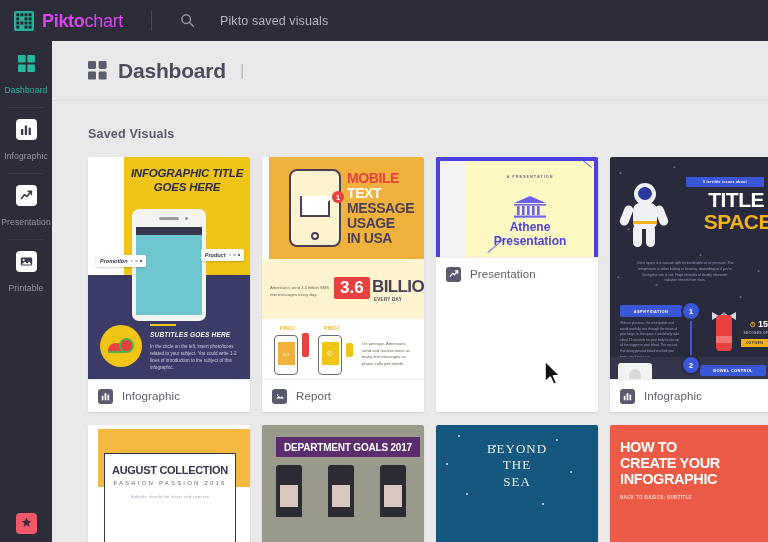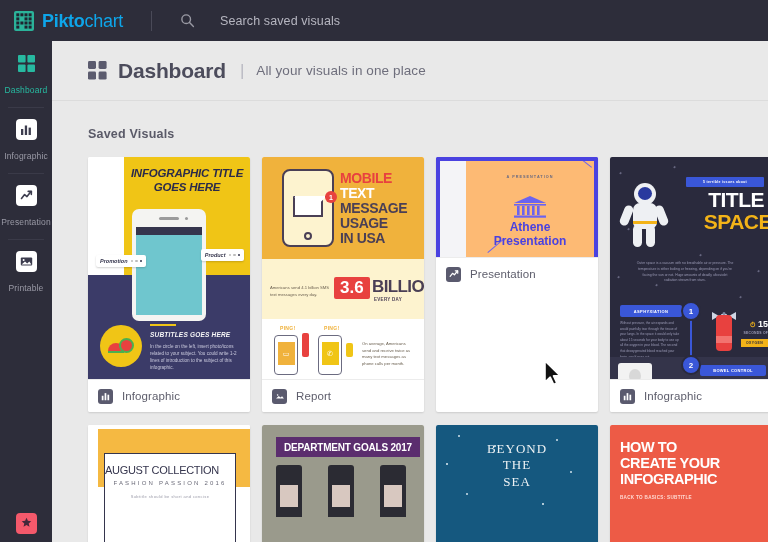--- a/index.html
+++ b/index.html
@@ -14,21 +14,21 @@
 
   
   .topbar{
     position:absolute; top:0; left:0; width:768px; height:41px;
     background:#2d2d3a; display:flex; align-items:center; z-index:30;
   }
   .logo-wrap{ display:flex; align-items:center; margin-left:14px; }
   .logo-mark{ width:20px; height:20px; position:relative; flex:none; }
   .logo-text{
     margin-left:8px; font-size:18px; letter-spacing:-0.3px;
-    color:#0ea5e9; font-weight:400; line-height:1;
+    color:#d946ef; font-weight:400; line-height:1;
   }
   .logo-text b{ font-weight:700; }
   .topbar-div{
     width:1px; height:20px; background:#4a4a58; margin-left:28px;
   }
   .search-ico{ margin-left:28px; opacity:.72; display:flex; }
   .search-ph{
     margin-left:25px; font-size:12.5px; color:#b6b6c0; letter-spacing:.1px;
   }
 
@@ -146,21 +146,21 @@
     content:""; position:absolute; right:0; bottom:0; width:11px; height:11px;
     background:#e8413f; border-radius:50%; border:2px solid #4caf50;
   }
   .t1-sub{
     position:absolute; left:62px; top:167px; right:8px;
   }
   .t1-rule{ width:26px; height:2px; background:#f0c516; margin-bottom:5px; }
   .t1-subh{ font-size:6.5px; font-weight:700; font-style:italic; color:#f7f7f7; letter-spacing:.2px; }
   .t1-body{ margin-top:5px; font-size:4.6px; line-height:1.55; color:#c9c9dd; }
 
-  .t2-top{ background:#f0b23c; height:102px; position:relative; }
+  .t2-top{ background:#f0b23c; height:102px; position:relative;margin-left:7px; }
   .t2-ph{
     position:absolute; left:20px; top:12px; width:52px; height:78px;
     border:2.5px solid #4a3f55; border-radius:8px; background:#fdf3cf;
   }
   .t2-env{
     position:absolute; left:9px; top:25px; width:30px; height:21px;
     background:#fff; border:2px solid #4a3f55;
   }
   .t2-env::after{
     content:""; position:absolute; left:-2px; top:-2px; width:30px; height:16px;
@@ -190,21 +190,21 @@
   .t2-sp{ position:absolute; font-size:5px; font-weight:700; color:#f0b23c; letter-spacing:.3px; }
   .t2-mini{
     position:absolute; width:24px; height:40px; border:1.5px solid #6b6b80;
     border-radius:4px; background:#fff;
   }
   .t2-mini .scr{ position:absolute; left:2.5px; right:2.5px; top:6px; height:23px; background:#f0b23c; display:flex; align-items:center; justify-content:center; color:#fff; font-size:7px;}
   .t2-mini.b .scr{ background:#f0c516; }
   .t2-bar2{ position:absolute; width:7px; border-radius:2px; }
   .t2-rtxt{ position:absolute; left:100px; top:22px; width:52px; font-size:4.2px; line-height:1.6; color:#6b6050; }
 
-  .t3{ position:absolute; inset:0; background:#fdba74;margin-left:26px; }
+  .t3{ position:absolute; inset:0; background:#fef9c3;margin-left:26px; }
   .t3-eyebrow{ position:absolute; top:14px; left:0; right:0; text-align:center; font-size:3.8px; font-weight:700; letter-spacing:1px; color:#6a6a80; }
   .t3-bank{ position:absolute; top:34px; left:50%; transform:translateX(-50%); width:34px; }
   .t3-title{ position:absolute; top:60px; left:0; right:0; text-align:center; font-size:12px; font-weight:700; color:#4a42e0; line-height:1.15; }
   .t3-line{ position:absolute; background:#6b63f0; height:1px; }
 
   .t4{ position:absolute; inset:0; background:#2a2a3d; overflow:hidden; }
   .t4-stars i{ position:absolute; color:#6b6b85; font-size:5px; line-height:1; }
   .t4-tag{
     position:absolute; right:8px; top:20px; width:78px; height:10px; background:#3a57d8;
     border-radius:1px; color:#fff; font-size:3.5px; font-weight:700; letter-spacing:.3px;
@@ -250,21 +250,21 @@
   .t4-pill2{
     position:absolute; right:6px; top:208px; width:66px; height:11px; background:#3a57d8;
     border-radius:2px; color:#fff; font-size:4px; font-weight:700; letter-spacing:.3px;
     display:flex; align-items:center; justify-content:center;
   }
 
   
   .b1{ position:absolute; inset:0; background:#fff; }
   .b1-y{ position:absolute; left:10px; top:4px; right:0; height:58px; background:#f5b942; }
   .b1-box{ position:absolute; left:16px; top:28px; right:14px; bottom:0; background:#fff; border:1.5px solid #35354d; }
-  .b1-t{ position:absolute; left:0; right:0; top:10px; text-align:left; font-size:11px; font-weight:400; color:#35354d; letter-spacing:-.3px; }
+  .b1-t{ position:absolute; left:0; right:0; top:10px; text-align:center; font-size:11px; font-weight:700; color:#35354d; letter-spacing:-.3px; }
   .b1-s{ position:absolute; left:0; right:0; top:26px; text-align:center; font-size:6px; color:#6a6a78; letter-spacing:2.2px; }
   .b1-s2{ position:absolute; left:0; right:0; top:40px; text-align:center; font-size:4px; color:#9a9aa8; letter-spacing:.4px; }
 
   .b2{ position:absolute; inset:0; background:#9a9a8c; }
   .b2-band{ position:absolute; left:14px; right:4px; top:12px; height:20px; background:#5b2d6e; color:#fff; display:flex; align-items:center; justify-content:center; font-size:10px; font-weight:700; letter-spacing:-.2px; }
   .b2-ph{ position:absolute; bottom:0; width:26px; height:52px; background:#2b2b33; border-radius:3px 3px 0 0; }
   .b2-ph::after{ content:""; position:absolute; left:4px; top:20px; right:4px; height:22px; background:#d8c8c0; }
 
   .b3{ position:absolute; inset:0; background:#15587f; }
   .b3-t{ position:absolute; left:0; right:0; top:16px; text-align:center; font-family:"Liberation Serif",serif; color:#eef2f4; font-size:13px; line-height:1.25; letter-spacing:1px; }
@@ -307,21 +307,21 @@
     </div>
 
     <div class="topbar-div"></div>
 
     <span class="search-ico">
       <svg width="15" height="15" viewBox="0 0 16 16" fill="none" stroke="#c3c3cc" stroke-width="1.5">
         <circle cx="6.6" cy="6.6" r="4.6"></circle>
           <line x1="10.2" y1="10.2" x2="14.3" y2="14.3" stroke-linecap="round"></line>
       </svg>
     </span>
-    <div class="search-ph">Search saved visuals</div>
+    <div class="search-ph">Pikto saved visuals</div>
   </div>
 
   <nav class="sidebar">
 
     <a class="nav-item active">
       <span class="nav-ico dash">
         <svg width="19" height="19" viewBox="0 0 19 19">
           <rect x="1" y="1" width="7.6" height="7.6" rx="1" fill="#27b9a0"></rect>
           <rect x="10.4" y="1" width="7.6" height="7.6" rx="1" fill="#27b9a0"></rect>
           <rect x="1" y="10.4" width="7.6" height="7.6" rx="1" fill="#27b9a0"></rect>
@@ -378,21 +378,20 @@
       <span class="head-ico">
         <svg width="19" height="19" viewBox="0 0 19 19">
           <rect x="0" y="0" width="8" height="8" rx="1.4" fill="#5b5b6e"></rect>
           <rect x="10.6" y="0" width="8" height="8" rx="1.4" fill="#5b5b6e"></rect>
           <rect x="0" y="10.6" width="8" height="8" rx="1.4" fill="#5b5b6e"></rect>
           <rect x="10.6" y="10.6" width="8" height="8" rx="1.4" fill="#5b5b6e"></rect>
         </svg>
       </span>
       <h1 class="head-title">Dashboard</h1>
       <span class="head-pipe">|</span>
-      <span class="head-sub">All your visuals in one place</span>
     </div>
 
     <h2 class="section-title">Saved Visuals</h2>
 
     <div class="grid">
 
       <article class="card">
         <div class="thumb">
           <div class="t1-top">
             <div class="t1-title">INFOGRAPHIC TITLE GOES HERE</div>

